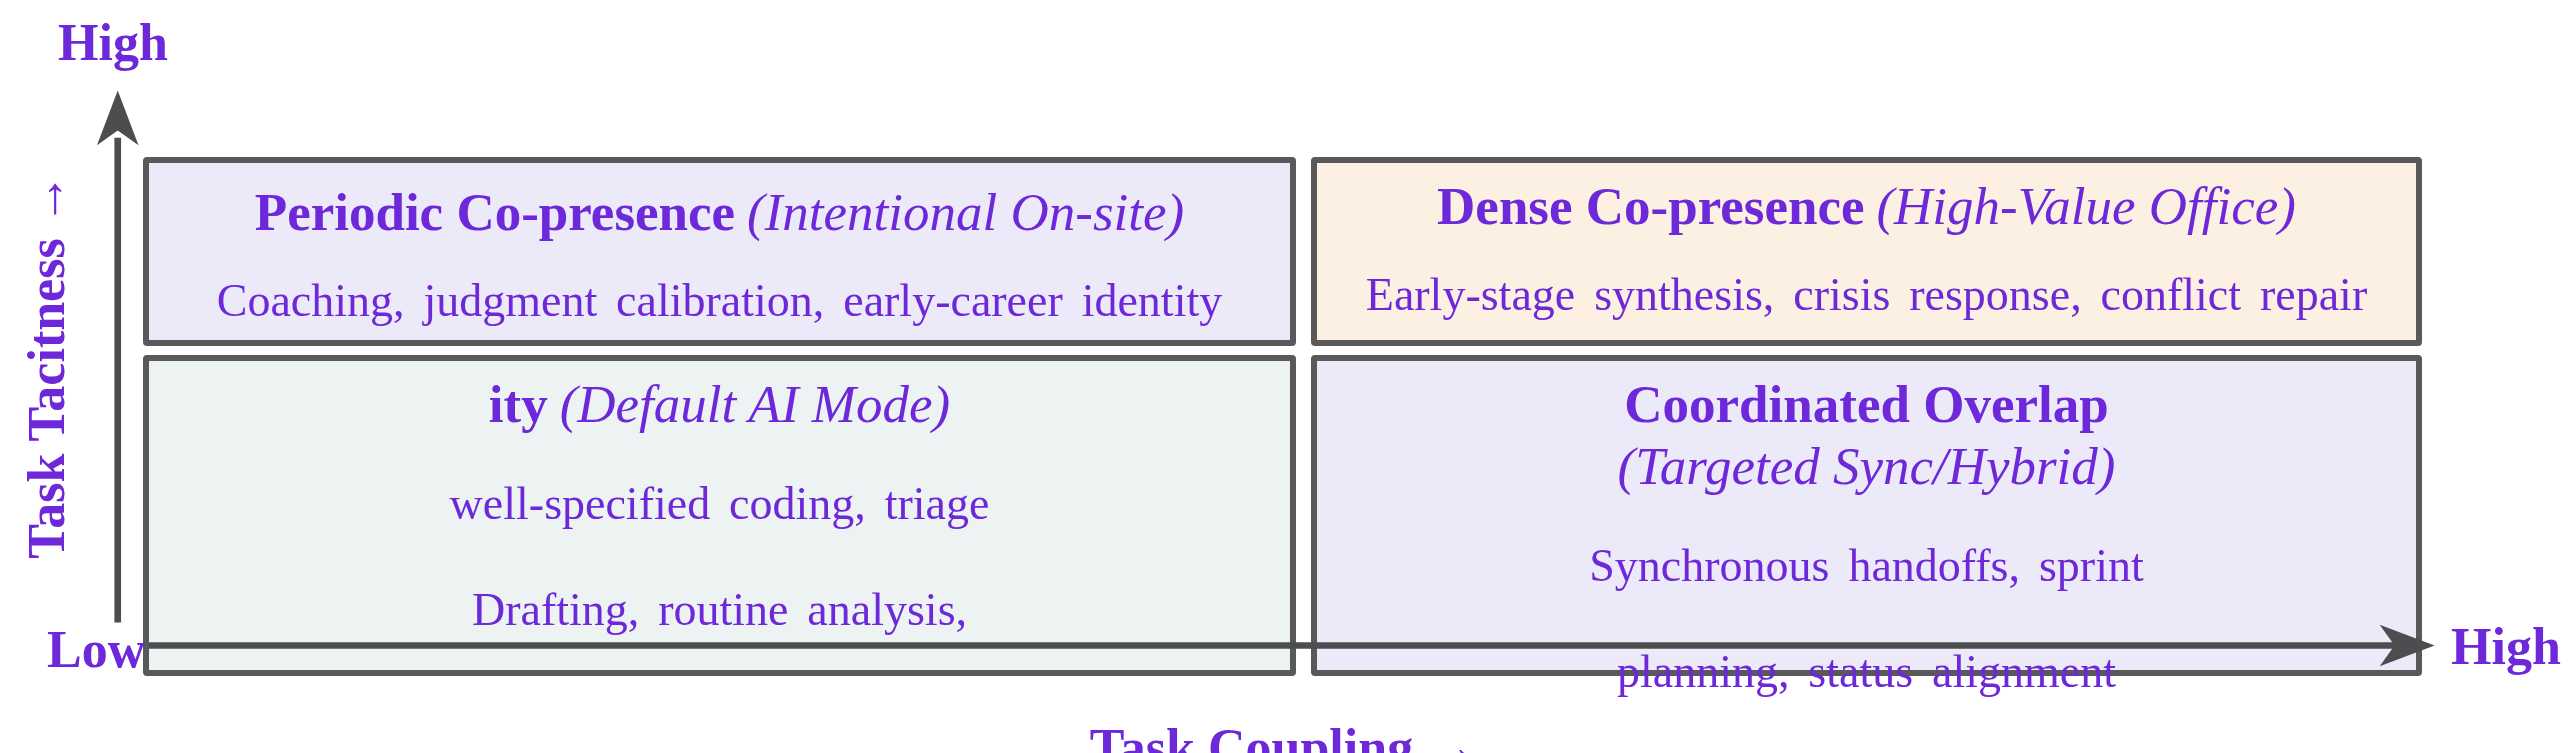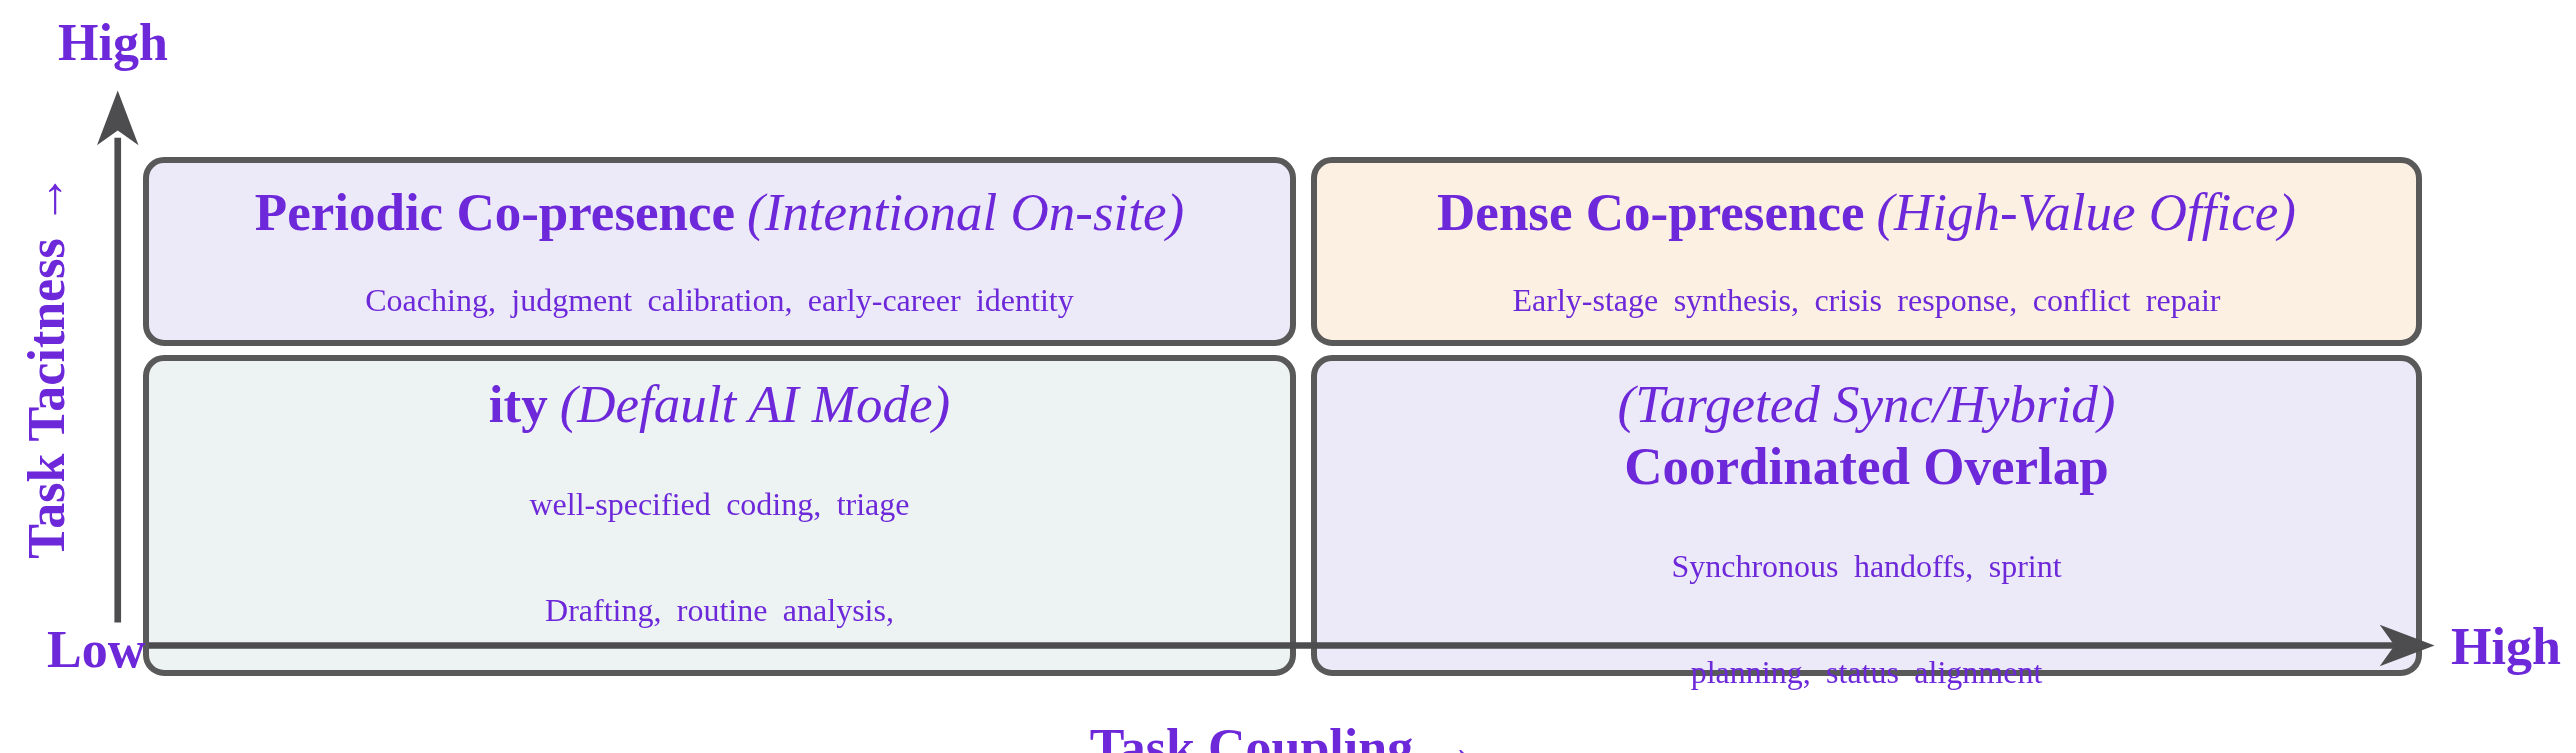--- a/index.html
+++ b/index.html
@@ -15,46 +15,46 @@
     font-family: "Liberation Serif", "DejaVu Serif", serif;
     color: #6d28d9;
     overflow: hidden;
   }
 
   
   .box {
     position: absolute;
     box-sizing: border-box;
     border: 6.7px solid #595959;
-    border-radius: 21px;
+    border-radius: 4px;
     text-align: center;
     z-index: 1;
     padding-left: 22px;
     padding-right: 22px;
   }
   .box.tl { left: 143px;  top: 157px; width: 1153px; height: 189px; background: #ECEAF8; padding-top: 18px; }
-  .box.tr { left: 1311px; top: 157px; width: 1111px; height: 189px; background: #FCF0E3; padding-top: 18px; }
+  .box.tr { left: 1311px; top: 157px; width: 1111px; height: 189px; background: #FCF0E3; padding-top: 12px; }
   .box.bl { left: 143px;  top: 355px; width: 1153px; height: 321px; background: #ECF3F2; padding-top: 12px; }
   .box.br { left: 1311px; top: 355px; width: 1111px; height: 321px; background: #ECEAF8; padding-top: 12px; }
 
   .title {
     font-size: 53px;
     font-weight: bold;
     line-height: 62px;
     white-space: nowrap;
   }
   .title .qual {
     font-weight: normal;
     font-style: italic;
     margin-left: 12px;
   }
   .box.tl .title, .box.tr .title { margin-bottom: 34px; }
 
   .body-line {
-    font-size: 32px;
+    font-size: 46px;
     line-height: 47px;
     word-spacing: 7.4px;
     white-space: nowrap;
     margin-top: 32px;
   }
   .box.bl .examples, .box.br .examples { margin-top: 18px; }
   .box.bl .body-line, .box.br .body-line { line-height: 74px; }
 
   
   .axis-label {
@@ -122,24 +122,24 @@
     <div class="title">
       <span class="bold">ity</span><span class="qual">(Default AI Mode)</span>
     </div>
     <div class="examples">
       <div class="body-line">well-specified coding, triage</div>
       <div class="body-line">Drafting, routine analysis,</div>
     </div>
   </div>
 
   <div class="box br">
+    <div class="title">Coordinated Overlap</div>
     <div class="title">
       <span class="qual" style="margin-left:0">(Targeted Sync/Hybrid)</span>
     </div>
-    <div class="title">Coordinated Overlap</div>
     <div class="examples">
       <div class="body-line">Synchronous handoffs, sprint</div>
       <div class="body-line">planning, status alignment</div>
     </div>
   </div>
 
 </div>
 
 
 </body></html>

